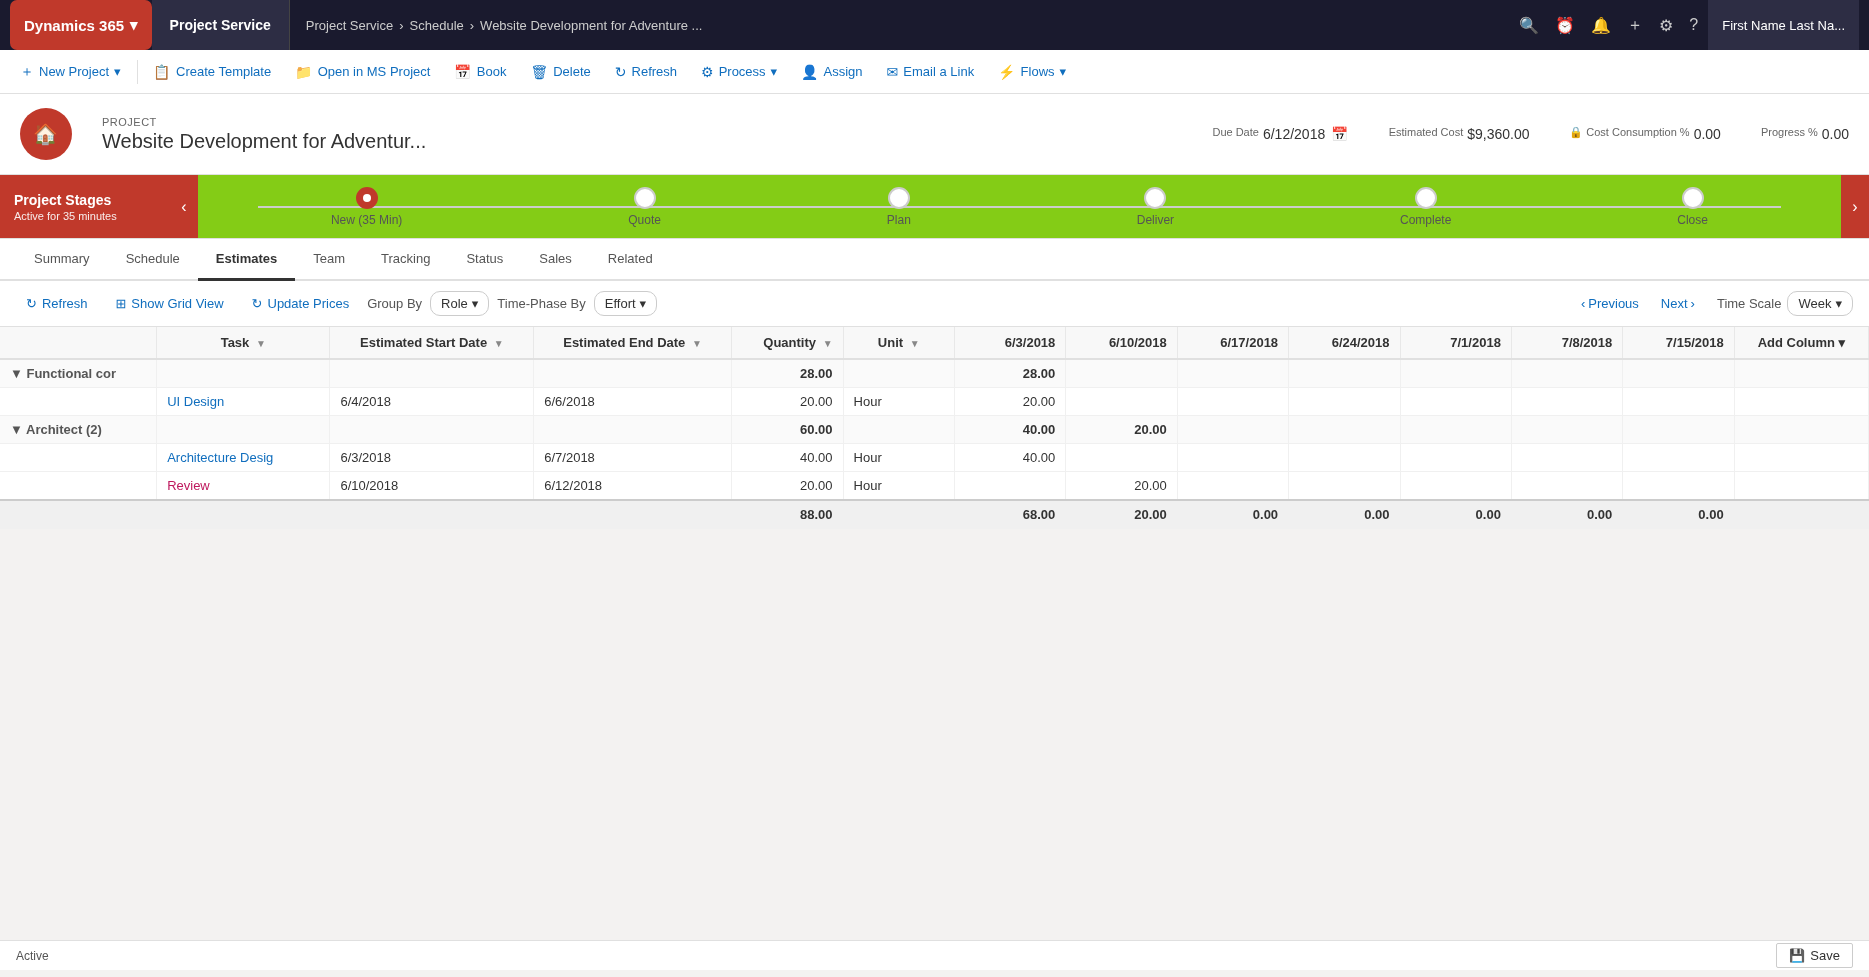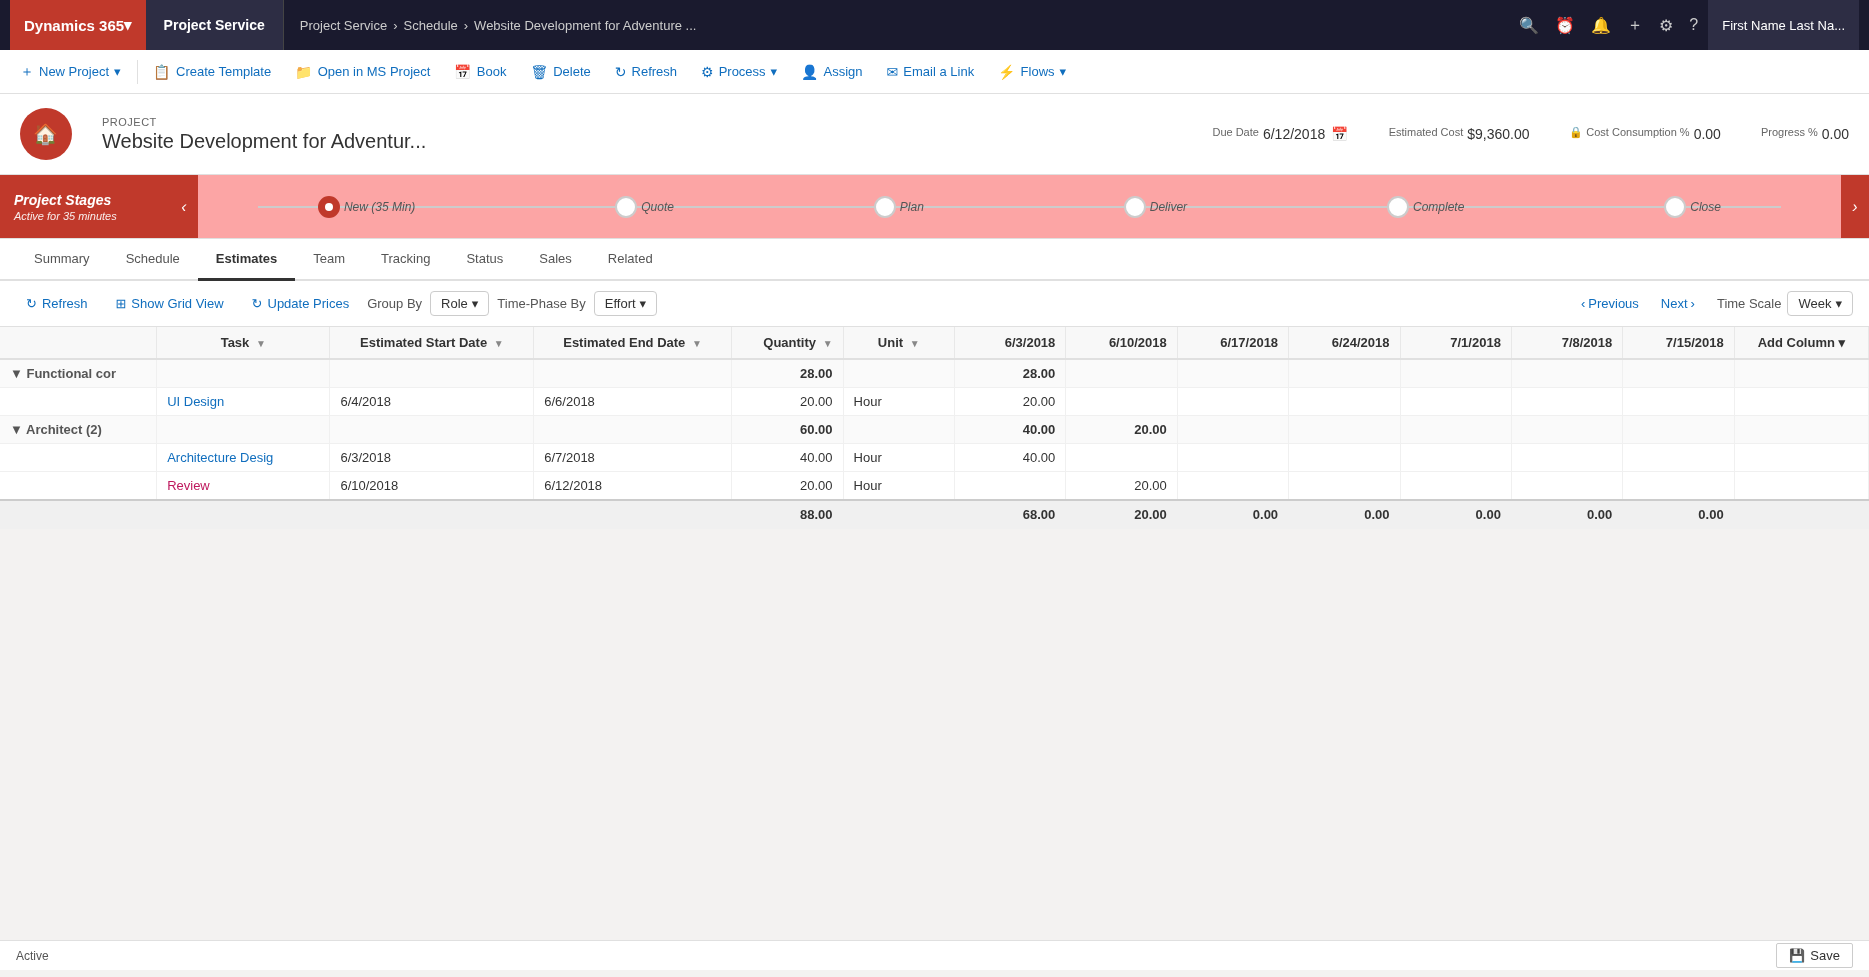--- a/index.html
+++ b/index.html
@@ -5,23 +5,23 @@
     * { box-sizing: border-box; margin: 0; padding: 0; }
     body { font-family: 'Segoe UI', Arial, sans-serif; font-size: 13px; background: #f3f2f1; color: #333; overflow-x: hidden; }
 
     
     .top-nav {
       display: flex; align-items: center;
       background: #1a1a2e; height: 50px; padding: 0 10px;
       color: #fff; gap: 0;
     }
     .top-nav-dynamics {
-      display: flex; align-items: center; gap: 0;
+      display: flex; align-items: center; gap: 6px;
       background: #c0392b; height: 100%; padding: 0 14px;
-      font-size: 15px; font-weight: 600; cursor: pointer;
+      font-size: 15px; font-weight: 600; cursor: pointer; border-radius: 7px;
     }
     .top-nav-app {
       background: #2d2d44; height: 100%; padding: 0 18px;
       display: flex; align-items: center;
       font-size: 14px; font-weight: 600; border-right: 1px solid #444;
     }
     .top-nav-breadcrumb {
       flex: 1; display: flex; align-items: center; gap: 6px;
       padding: 0 16px; font-size: 13px; color: #ccc;
     }
@@ -64,22 +64,22 @@
     .project-label { font-size: 11px; color: #666; text-transform: uppercase; letter-spacing: 0.5px; }
     .project-title { font-size: 20px; font-weight: 300; color: #333; margin-top: 2px; }
     .project-fields { display: flex; gap: 40px; align-items: flex-start; }
     .project-field { display: flex; flex-direction: row; gap: 4px; }
     .field-label { font-size: 11px; color: #666; }
     .field-value { font-size: 14px; color: #333; display: flex; align-items: center; gap: 6px; }
     .field-value .cal-icon { color: #666; font-size: 14px; }
 
     
     .stage-bar-wrapper {
-      background: #fca5a5; border-bottom: 1px solid #e0e0e0;
-      display: flex; align-items: stretch; height: 64px; font-style: italic;
+      background: #84cc16; border-bottom: 1px solid #e0e0e0;
+      display: flex; align-items: stretch; height: 64px;
     }
     .stage-label-box {
       background: #c0392b; color: #fff;
       width: 170px; min-width: 170px;
       display: flex; flex-direction: column; justify-content: center;
       padding: 8px 14px; font-size: 13px;
     }
     .stage-label-box .stage-title { font-weight: 600; font-size: 14px; }
     .stage-label-box .stage-sub { font-size: 11px; opacity: 0.9; margin-top: 2px; }
     .stage-arrow-left {
@@ -89,21 +89,21 @@
     .stage-stages {
       flex: 1; display: flex; align-items: center; justify-content: space-around;
       padding: 0 20px; position: relative;
     }
     .stage-line {
       position: absolute; top: 50%; left: 60px; right: 60px;
       height: 2px; background: #ccc; z-index: 0;
       transform: translateY(-50%);
     }
     .stage-item {
-      display: flex; flex-direction: row; align-items: center; gap: 4px;
+      display: flex; flex-direction: column; align-items: center; gap: 4px;
       z-index: 1; cursor: pointer;
     }
     .stage-circle {
       width: 22px; height: 22px; border-radius: 50%; border: 2px solid #ccc;
       background: #fff; display: flex; align-items: center; justify-content: center;
     }
     .stage-circle.active {
       border-color: #c0392b; background: #c0392b;
     }
     .stage-circle.active::after {
@@ -141,21 +141,21 @@
     .est-spacer { flex: 1; }
     .est-nav { display: flex; align-items: center; gap: 6px; }
     .est-nav-btn {
       display: flex; align-items: center; gap: 3px;
       padding: 4px 8px; border: none; background: transparent;
       cursor: pointer; font-size: 13px; color: #106ebe;
     }
     .dropdown-btn {
       display: flex; align-items: center; gap: 4px;
       padding: 4px 10px; border: 1px solid #ccc; background: #fff;
-      cursor: pointer; font-size: 13px; color: #333; border-radius: 4px;
+      cursor: pointer; font-size: 13px; color: #333; border-radius: 10px;
     }
 
     
     .grid-wrapper { background: #fff; overflow-x: auto; }
     table { width: 100%; border-collapse: collapse; font-size: 13px; }
     thead tr { background: #f8f8f8; border-bottom: 2px solid #e0e0e0; }
     th {
       padding: 8px 10px; text-align: center; font-weight: 600; color: #333;
       border-right: 1px solid #e8e8e8; white-space: nowrap; user-select: none;
     }

